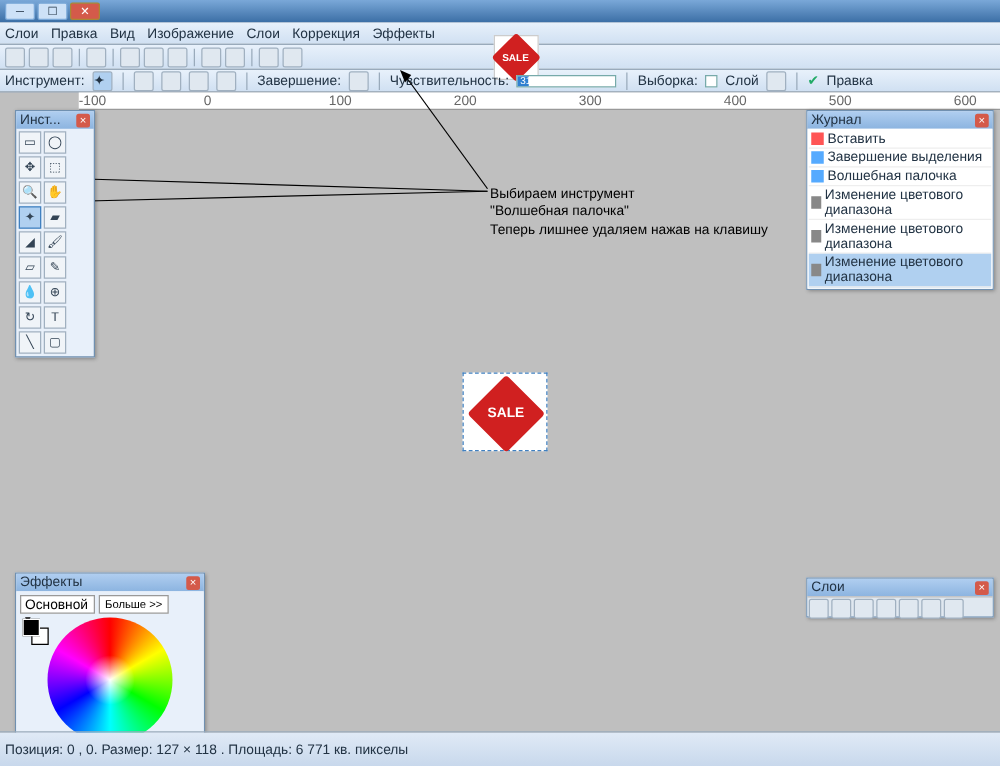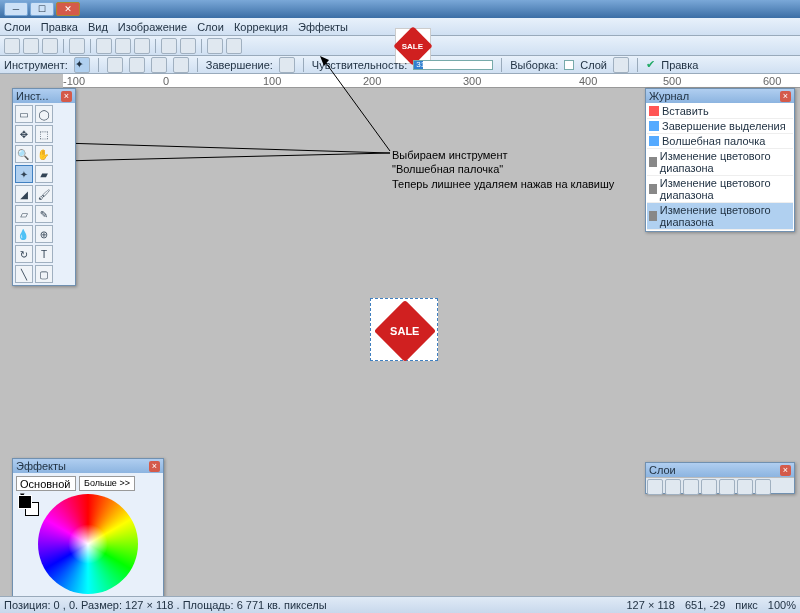--- a/index.html
+++ b/index.html
@@ -70,21 +70,21 @@
 .layer-thumb { width:24px; height:20px; background:#fff; border:1px solid #999; display:flex; align-items:center; justify-content:center; }
 .layer-thumb .sale-tag { width:14px; height:14px; }
 .layer-thumb .sale-tag span { font-size:5px; }
 .layers-btm { background:#e0e8f0; height:16px; display:flex; gap:2px; padding:1px; border-top:1px solid #bbb; }
 
 .annotation { position: absolute; left: 392px; top: 60px; width: 390px; color: #000; font-size: 15px; line-height: 1.3; font-family: Arial, sans-serif; }
 
 .arrow1 { position:absolute; left:60px; top:-30px; }
 .arrow2 { position:absolute; left:315px; top:-32px; }
 
-.statusbar { position:absolute; left:0; right:0; bottom:0; height:17px; background: linear-gradient(#e0eaf6,#c8d8ec); border-top:1px solid #9ab; display:flex; align-items:center; padding:0 4px; color:#234; font-size:9px; gap:4px; }
+.statusbar { position:absolute; left:0; right:0; bottom:0; height:28px; background: linear-gradient(#e0eaf6,#c8d8ec); border-top:1px solid #9ab; display:flex; align-items:center; padding:0 4px; color:#234; font-size:9px; gap:4px; }
 .statusbar .r { margin-left:auto; display:flex; gap:10px; }
 </style>
 </head>
 <body>
 
 <div class="titlebar">
   <div class="winbtns">
     <div class="winbtn">─</div>
     <div class="winbtn">☐</div>
     <div class="winbtn close">✕</div>
@@ -309,19 +309,13 @@
       <div class="tbtn"></div>
       <div class="tbtn"></div>
       <div class="tbtn"></div>
     </div>
   </div>
 
 </div>
 
 <div class="statusbar">
   <span>Позиция: 0 , 0. Размер: 127 × 118 . Площадь: 6 771 кв. пикселы</span>
-  <div class="r">
-    <span>127 × 118</span>
-    <span>651, -29</span>
-    <span>пикс</span>
-    <span>100%</span>
-  </div>
 </div>
 
 </body></html>

